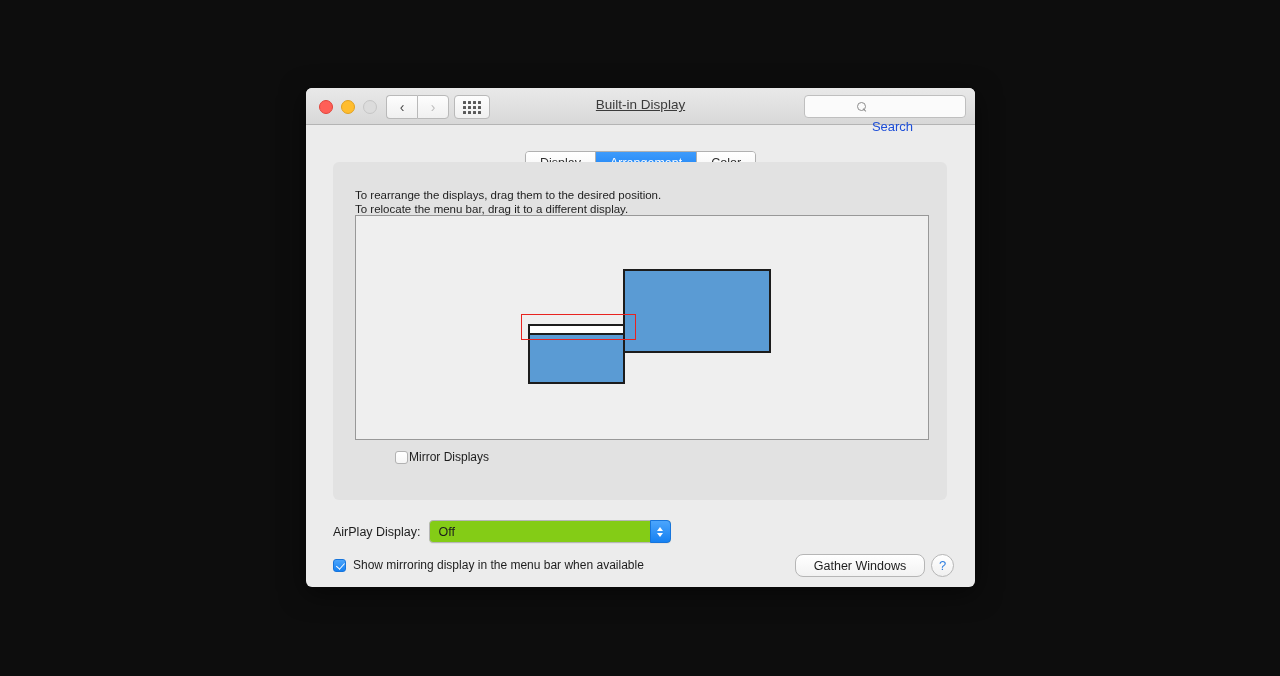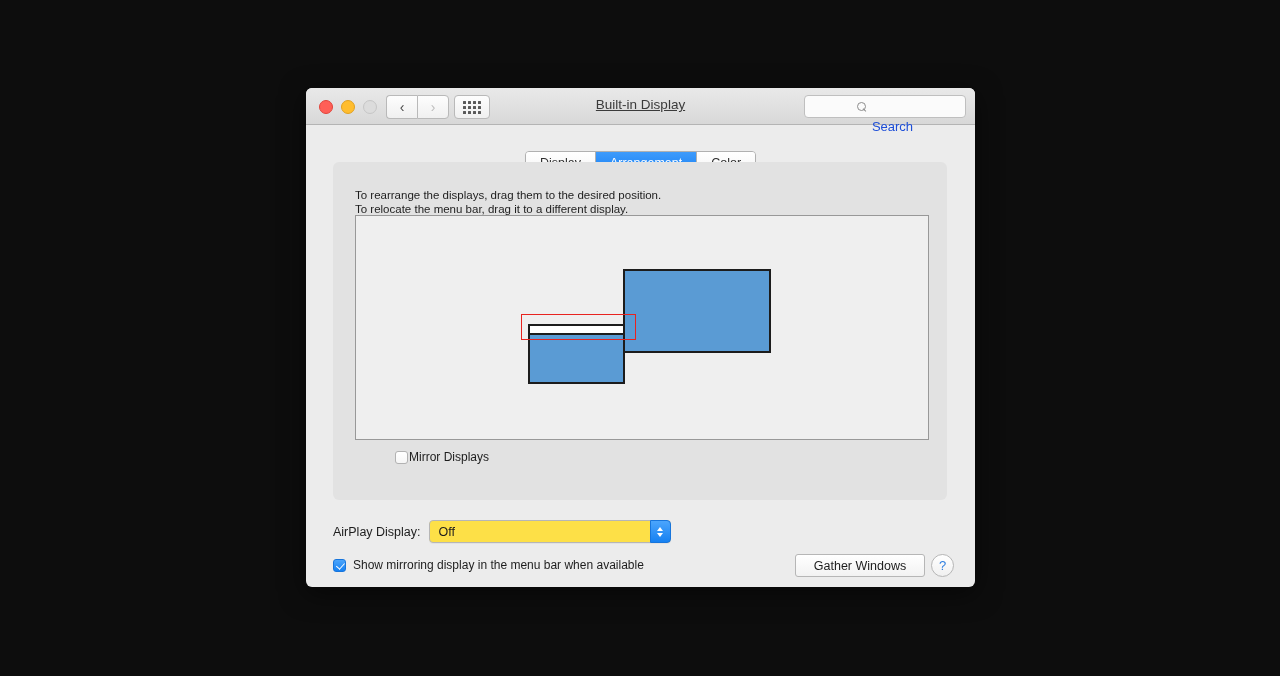--- a/index.html
+++ b/index.html
@@ -295,21 +295,21 @@
     gap: 8px;
   }
   #airplay-label {
     font-size: 12.5px;
     color: #1d1d1d;
   }
   #airplay-select {
     position: relative;
     width: 240px;
     height: 21px;
-    background: #fde047;
+    background: #84cc16;
     border: 1px solid #b6b6b6;
     border-radius: 4px;
     display: flex;
     align-items: center;
     box-shadow: 0 1px 0 rgba(0,0,0,0.04);
   }
   #airplay-value {
     font-size: 12.5px;
     color: #1d1d1d;
     padding-left: 9px;
@@ -347,21 +347,21 @@
     gap: 7px;
   }
   #gather-windows-button {
     position: absolute;
     right: 50px;
     top: 466px;
     width: 128px;
     height: 21px;
     background: linear-gradient(to bottom,#ffffff,#f2f2f2);
     border: 1px solid #b6b6b6;
-    border-radius: 3px;
+    border-radius: 8px;
     font-size: 12.5px;
     color: #1d1d1d;
     display: flex;
     align-items: center;
     justify-content: center;
     text-align: right;
   }
   #help-button {
     position: absolute;
     right: 21px;

